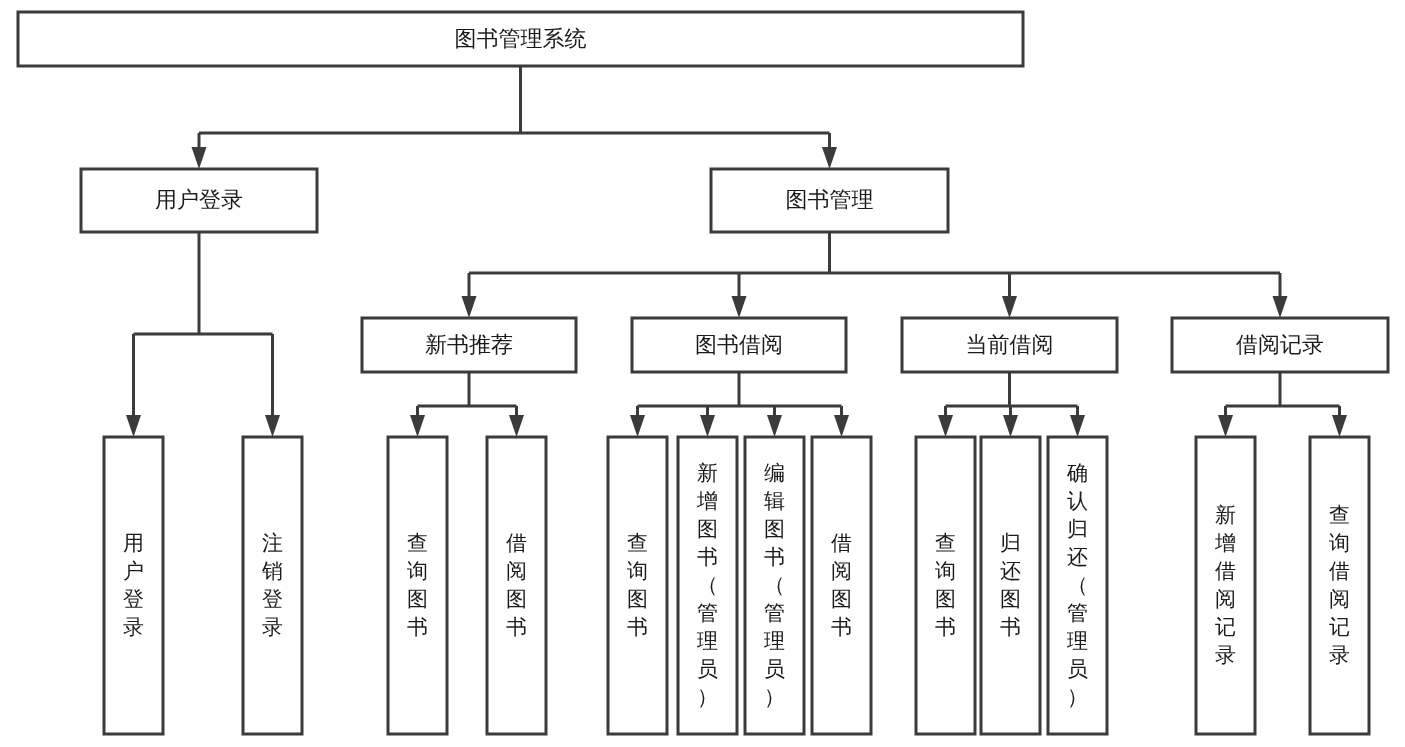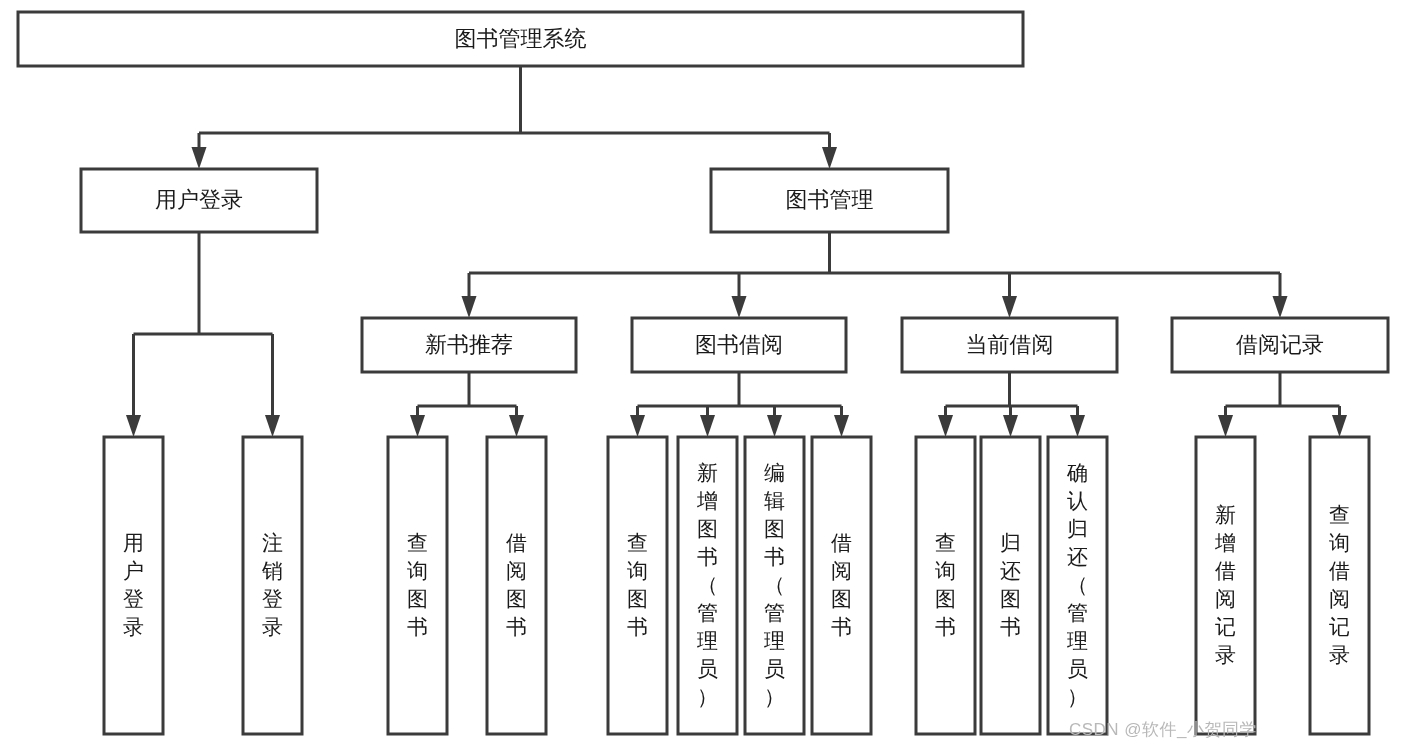--- a/index.html
+++ b/index.html
@@ -164,14 +164,13 @@
         <g>
           <rect class="node-box" x="1196" y="437" width="59" height="297"></rect>
           <text class="node-label label-v" x="1225.5"><tspan x="1225.5" y="515.5" class="vchar">新</tspan><tspan x="1225.5" y="543.5" class="vchar">增</tspan><tspan x="1225.5" y="571.5" class="vchar">借</tspan><tspan x="1225.5" y="599.5" class="vchar">阅</tspan><tspan x="1225.5" y="627.5" class="vchar">记</tspan><tspan x="1225.5" y="655.5" class="vchar">录</tspan></text>
         </g>
         <g>
           <rect class="node-box" x="1310" y="437" width="59" height="297"></rect>
           <text class="node-label label-v" x="1339.5"><tspan x="1339.5" y="515.5" class="vchar">查</tspan><tspan x="1339.5" y="543.5" class="vchar">询</tspan><tspan x="1339.5" y="571.5" class="vchar">借</tspan><tspan x="1339.5" y="599.5" class="vchar">阅</tspan><tspan x="1339.5" y="627.5" class="vchar">记</tspan><tspan x="1339.5" y="655.5" class="vchar">录</tspan></text>
         </g>
       </g>
     </svg>
-  <div class="watermark">CSDN @软件_小贺同学</div>
 </div>
 
 </body></html>

